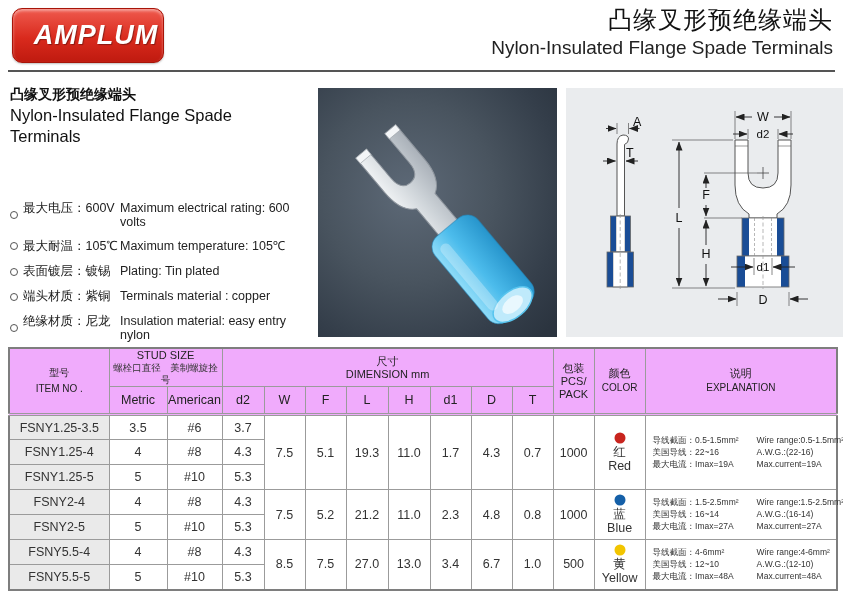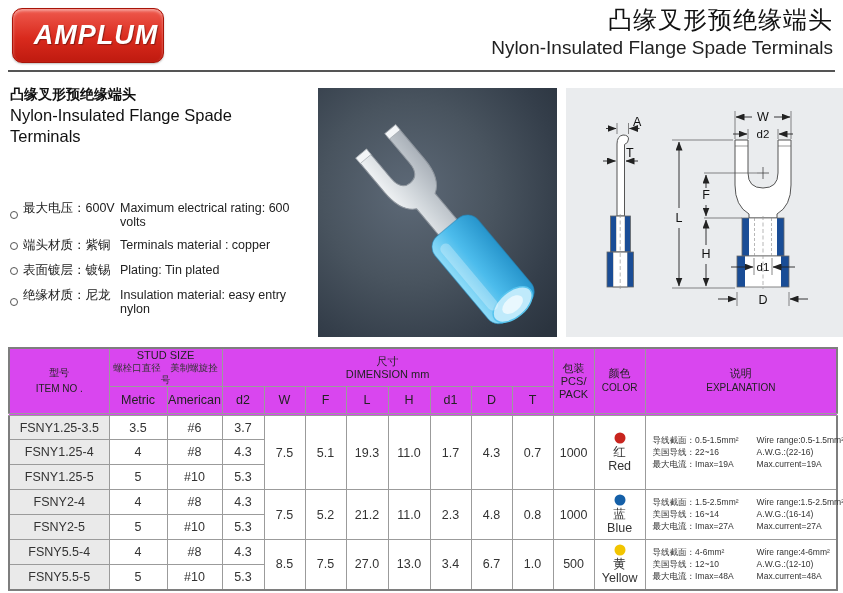--- a/index.html
+++ b/index.html
@@ -28,21 +28,21 @@
   .spec-row .s-en{flex:1;}
   #certs{position:absolute;left:0;top:218px;display:flex;align-items:center;gap:9px;}
   #rohs{font-size:21px;font-weight:800;color:#111;letter-spacing:.5px;}
   
   #photo{position:absolute;left:318px;top:88px;width:239px;height:249px;}
   #diagram{position:absolute;left:566px;top:88px;width:277px;height:249px;background:#eaecee;}
   
   #tbl-wrap{position:absolute;left:8px;top:347px;}
   table.spec{border-collapse:collapse;table-layout:fixed;width:828px;color:#333;}
   table.spec td{border:1px solid #9b9b9b;text-align:center;font-size:12.5px;padding:0;}
-  table.spec thead td{background:#d946ef;color:#222;}
+  table.spec thead td{background:#f0abfc;color:#222;}
   table.spec thead{border-bottom:3px double #9b9b9b;}
   table.spec{border:2px solid #7e7e7e;}
   .h-big{font-size:10px;line-height:16px;}
   .h-sm{font-size:9.5px;line-height:12px;color:#333;}
   .h-mid{font-size:11px;line-height:13px;}
   td.item-cell{background:#eaeaea;text-align:left;padding-left:8px;font-size:12.5px;color:#333;}
   tbody tr{height:25px;}
   tr.hrow1{height:32px;} tr.hrow2{height:28px;}
   .expl-cell{vertical-align:middle;}
   .expl{display:flex;gap:7px;padding:2px 2px 2px 7px;text-align:left;}
@@ -71,27 +71,32 @@
     <div class="p-en">Nylon-Insulated Flange Spade Terminals</div>
 
     <div id="specs">
       <div class="spec-row">
         <span class="bullet"></span>
         <span class="s-zh">最大电压：600V</span>
         <span class="s-en">Maximum electrical rating: 600 volts</span>
       </div>
       <div class="spec-row">
         <span class="bullet"></span>
-        <span class="s-zh">端头材质：紫铜</span>
-        <span class="s-en">Terminals material : copper</span>
+        <span class="s-zh">最大耐温：105℃</span>
+        <span class="s-en">Maximum temperature: 105℃</span>
       </div>
       <div class="spec-row">
         <span class="bullet"></span>
         <span class="s-zh">表面镀层：镀锡</span>
         <span class="s-en">Plating: Tin plated</span>
+      </div>
+      <div class="spec-row">
+        <span class="bullet"></span>
+        <span class="s-zh">端头材质：紫铜</span>
+        <span class="s-en">Terminals material : copper</span>
       </div>
       <div class="spec-row">
         <span class="bullet"></span>
         <span class="s-zh">绝缘材质：尼龙</span>
         <span class="s-en">Insulation material: easy entry nylon</span>
       </div>
     </div>
 
   </div>
 

